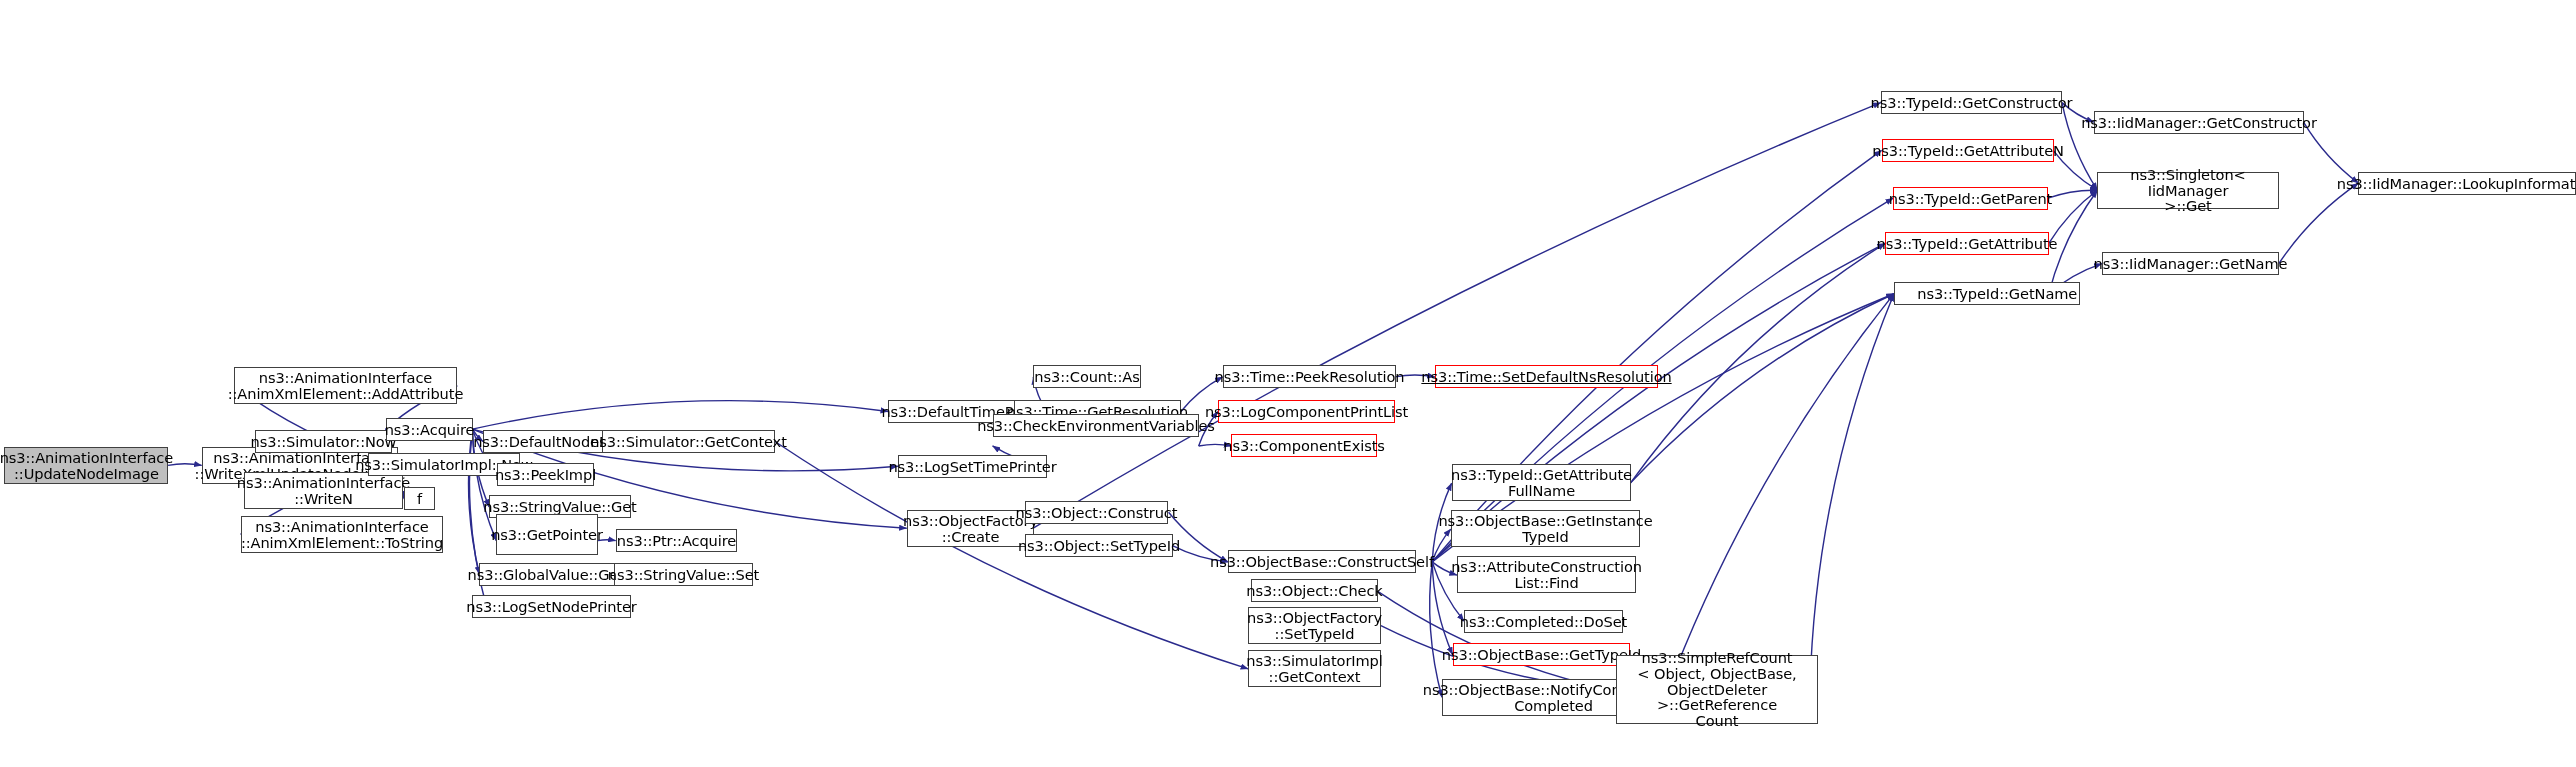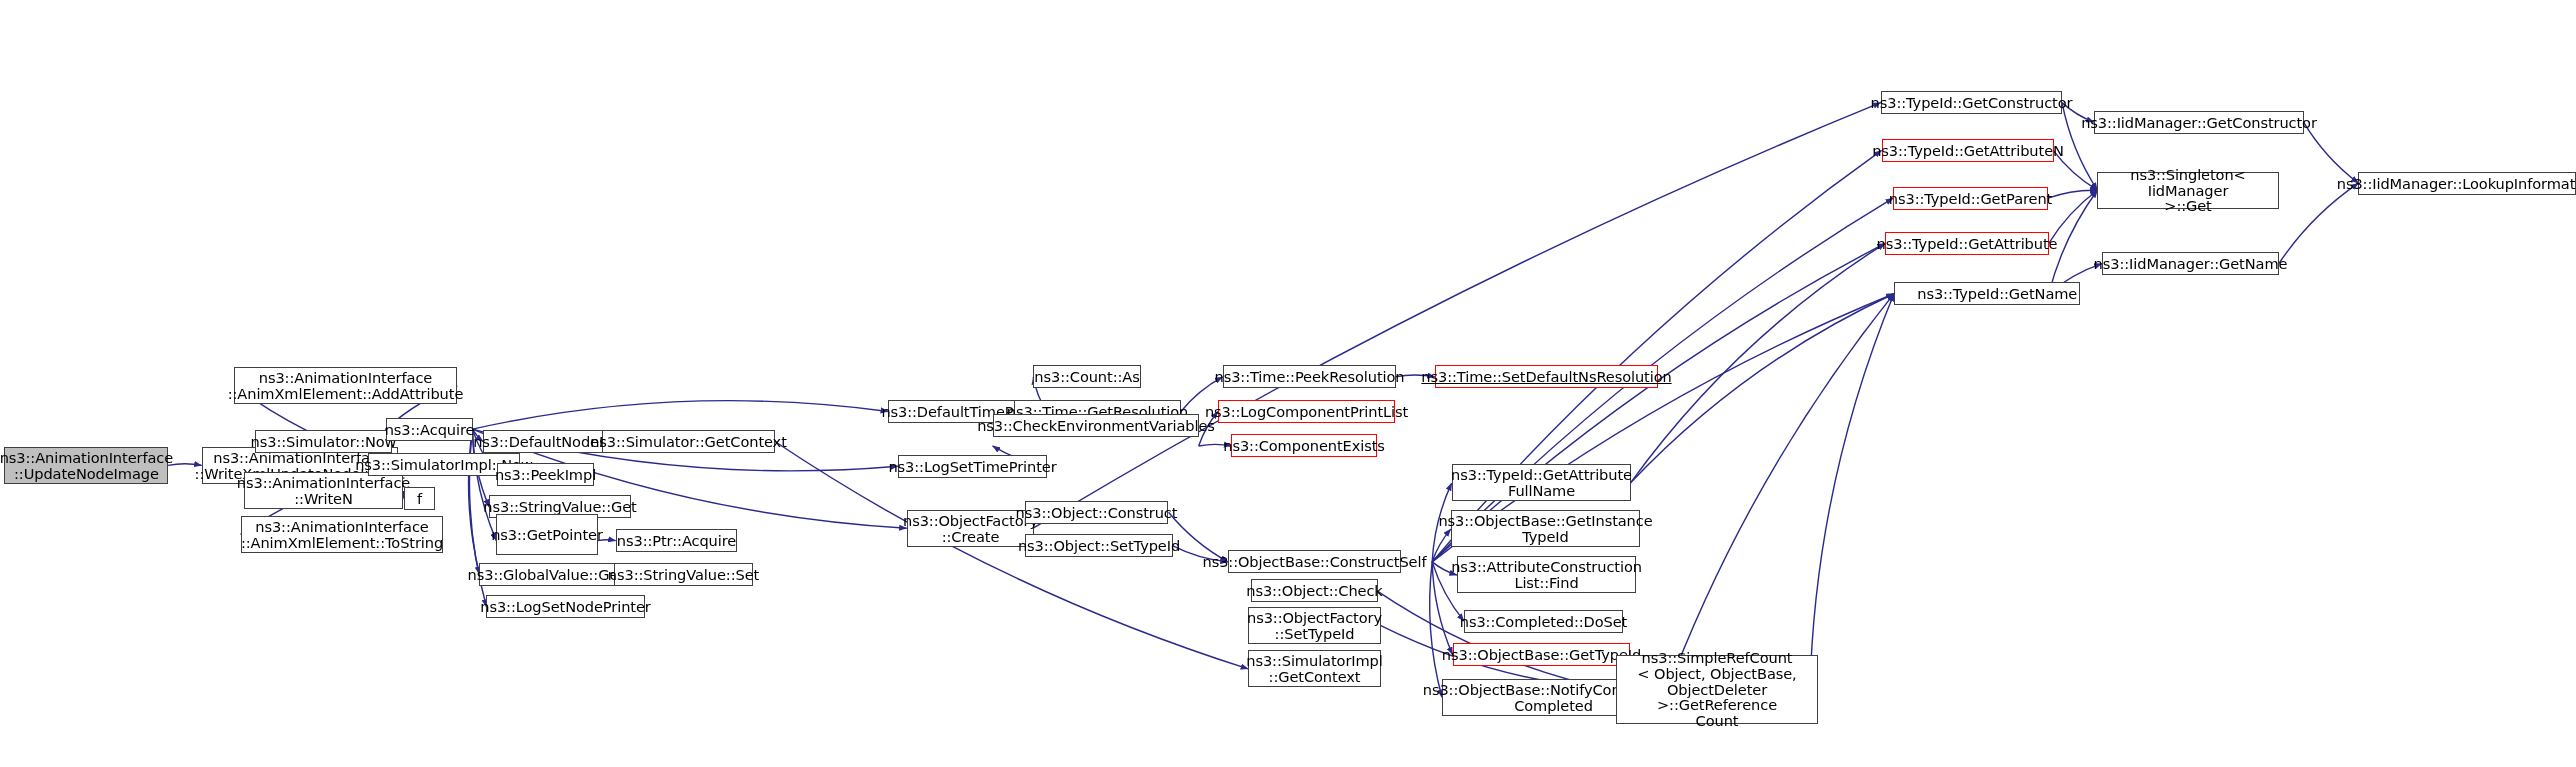--- a/index.html
+++ b/index.html
@@ -134,38 +134,38 @@
       <div class="node" style="left: 241px; top: 516px; width: 202px; height: 37px;">ns3::AnimationInterface
 ::AnimXmlElement::ToString</div>
       <div class="node" style="left: 386px; top: 418px; width: 87px; height: 23px;">ns3::Acquire</div>
       <div class="node" style="left: 368px; top: 453px; width: 152px; height: 23px;">ns3::SimulatorImpl::Now</div>
       <div class="node" style="left: 404px; top: 487px; width: 31px; height: 23px;">f</div>
       <div class="node" style="left: 483px; top: 430px; width: 154px; height: 23px;">ns3::DefaultNodePrinter</div>
       <div class="node" style="left: 497px; top: 463px; width: 97px; height: 23px;">ns3::PeekImpl</div>
       <div class="node" style="left: 489px; top: 495px; width: 142px; height: 23px;">ns3::StringValue::Get</div>
       <div class="node" style="left: 496px; top: 514px; width: 102px; height: 41px;">ns3::GetPointer</div>
       <div class="node" style="left: 479px; top: 563px; width: 173px; height: 23px;">ns3::GlobalValue::GetValue</div>
-      <div class="node" style="left: 486px; top: 595px; width: 159px; height: 23px;">ns3::LogSetNodePrinter</div>
+      <div class="node" style="left: 472px; top: 595px; width: 159px; height: 23px;">ns3::LogSetNodePrinter</div>
       <div class="node" style="left: 616px; top: 529px; width: 121px; height: 23px;">ns3::Ptr::Acquire</div>
       <div class="node" style="left: 614px; top: 563px; width: 139px; height: 23px;">ns3::StringValue::Set</div>
       <div class="node" style="left: 602px; top: 430px; width: 173px; height: 23px;">ns3::Simulator::GetContext</div>
       <div class="node" style="left: 888px; top: 400px; width: 158px; height: 23px;">ns3::DefaultTimePrinter</div>
       <div class="node" style="left: 1033px; top: 365px; width: 108px; height: 23px;">ns3::Count::As</div>
       <div class="node" style="left: 1014px; top: 400px; width: 167px; height: 23px;">ns3::Time::GetResolution</div>
       <div class="node" style="left: 1223px; top: 365px; width: 173px; height: 23px;">ns3::Time::PeekResolution</div>
       <div class="node red" style="left: 1435px; top: 365px; width: 223px; height: 23px; text-decoration: underline;">ns3::Time::SetDefaultNsResolution</div>
       <div class="node red" style="left: 1218px; top: 400px; width: 177px; height: 23px;">ns3::LogComponentPrintList</div>
       <div class="node" style="left: 993px; top: 414px; width: 206px; height: 23px;">ns3::CheckEnvironmentVariables</div>
       <div class="node red" style="left: 1231px; top: 434px; width: 146px; height: 23px;">ns3::ComponentExists</div>
       <div class="node" style="left: 898px; top: 455px; width: 149px; height: 23px;">ns3::LogSetTimePrinter</div>
       <div class="node" style="left: 907px; top: 510px; width: 127px; height: 37px;">ns3::ObjectFactory
 ::Create</div>
       <div class="node" style="left: 1025px; top: 501px; width: 143px; height: 23px;">ns3::Object::Construct</div>
       <div class="node" style="left: 1025px; top: 534px; width: 148px; height: 23px;">ns3::Object::SetTypeId</div>
-      <div class="node" style="left: 1228px; top: 550px; width: 173px; height: 23px;">ns3::ObjectBase::ConstructSelf</div>
+      <div class="node" style="left: 1228px; top: 550px; width: 188px; height: 23px;">ns3::ObjectBase::ConstructSelf</div>
       <div class="node" style="left: 1251px; top: 579px; width: 127px; height: 23px;">ns3::Object::Check</div>
       <div class="node" style="left: 1248px; top: 607px; width: 133px; height: 37px;">ns3::ObjectFactory
 ::SetTypeId</div>
       <div class="node" style="left: 1248px; top: 650px; width: 133px; height: 37px; text-align: center;">ns3::SimulatorImpl
 ::GetContext</div>
       <div class="node" style="left: 1452px; top: 464px; width: 179px; height: 37px;">ns3::TypeId::GetAttribute
 FullName</div>
       <div class="node" style="left: 1451px; top: 510px; width: 189px; height: 37px;">ns3::ObjectBase::GetInstance
 TypeId</div>
       <div class="node" style="left: 1457px; top: 556px; width: 179px; height: 37px;">ns3::AttributeConstruction

